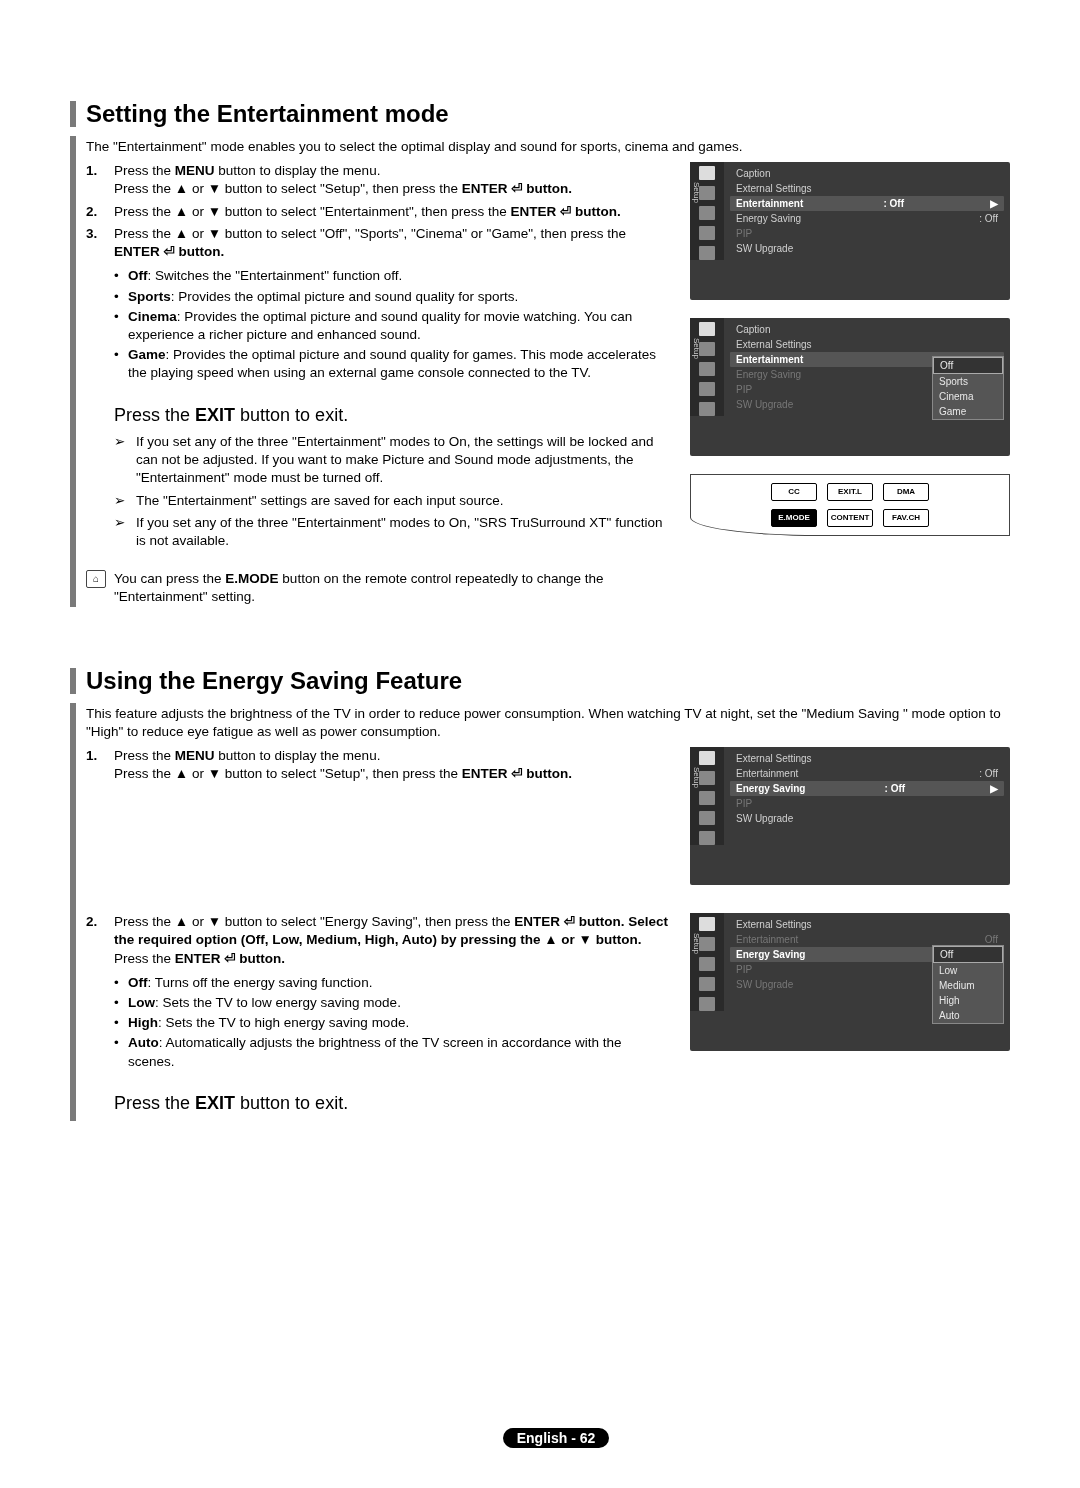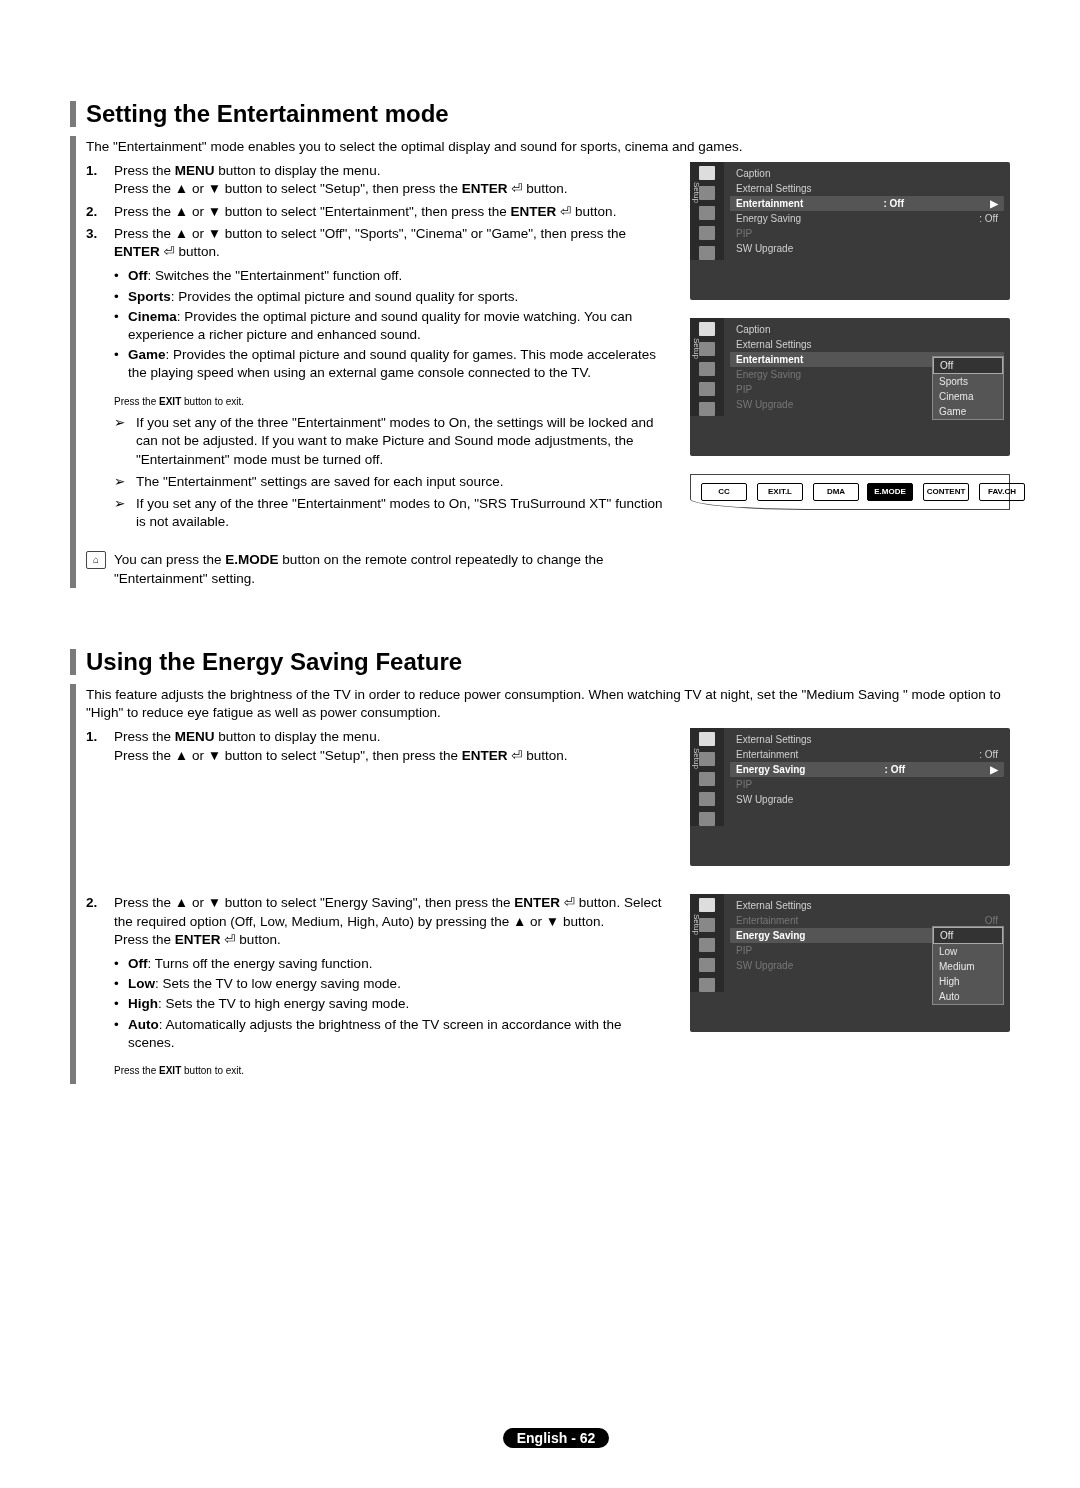--- a/index.html
+++ b/index.html
@@ -78,23 +78,23 @@
     line-height: 1.35;
     margin-top: 4px;
     margin-left: 28px;
   }
   .note-line .arrow {
     width: 22px;
     flex-shrink: 0;
   }
   .exit-line, .enter-line {
     margin-left: 28px;
-    margin-top: 6px;
+    margin-top: 14px;
     margin-bottom: 6px;
-    font-size: 10px;
+    font-size: 18px;
     line-height: 1.35;
   }
   .remote-note {
     display: flex;
     font-size: 13.5px;
     line-height: 1.35;
     margin-top: 20px;
   }
   .remote-note .icon-box {
     width: 20px;
@@ -173,22 +173,23 @@
     color: #e8e8e8;
   }
   .osd-popup .opt.sel {
     background: #333;
     border: 1px solid #aaa;
   }
 
   
   .remote {
     display: flex;
+    flex-direction: column;
     gap: 8px;
-    align-items: flex-end;
+    align-items: center;
     border: 1px solid #444;
     padding: 8px 10px;
     border-bottom-left-radius: 40% 30%;
   }
   .remote-row { display: flex; gap: 10px; justify-content: center; }
   .rbtn {
     border: 1px solid #000;
     font-size: 8px;
     font-weight: bold;
     width: 46px;
@@ -208,21 +209,21 @@
     font-size: 14px;
   }
   .page-footer .pill {
     display: inline-block;
     background: #000;
     color: #fff;
     border-radius: 10px;
     padding: 2px 14px;
     font-weight: bold;
   }
-  .enter-glyph { font-family: sans-serif; }
+  .enter-glyph { font-family: sans-serif; font-weight: bold; }
 </style>
 </head>
 <body>
 
 <div class="page">
 
   <div class="section">
     <div class="section-header">
       <div class="bar"></div>
       <h1>Setting the Entertainment mode</h1>

